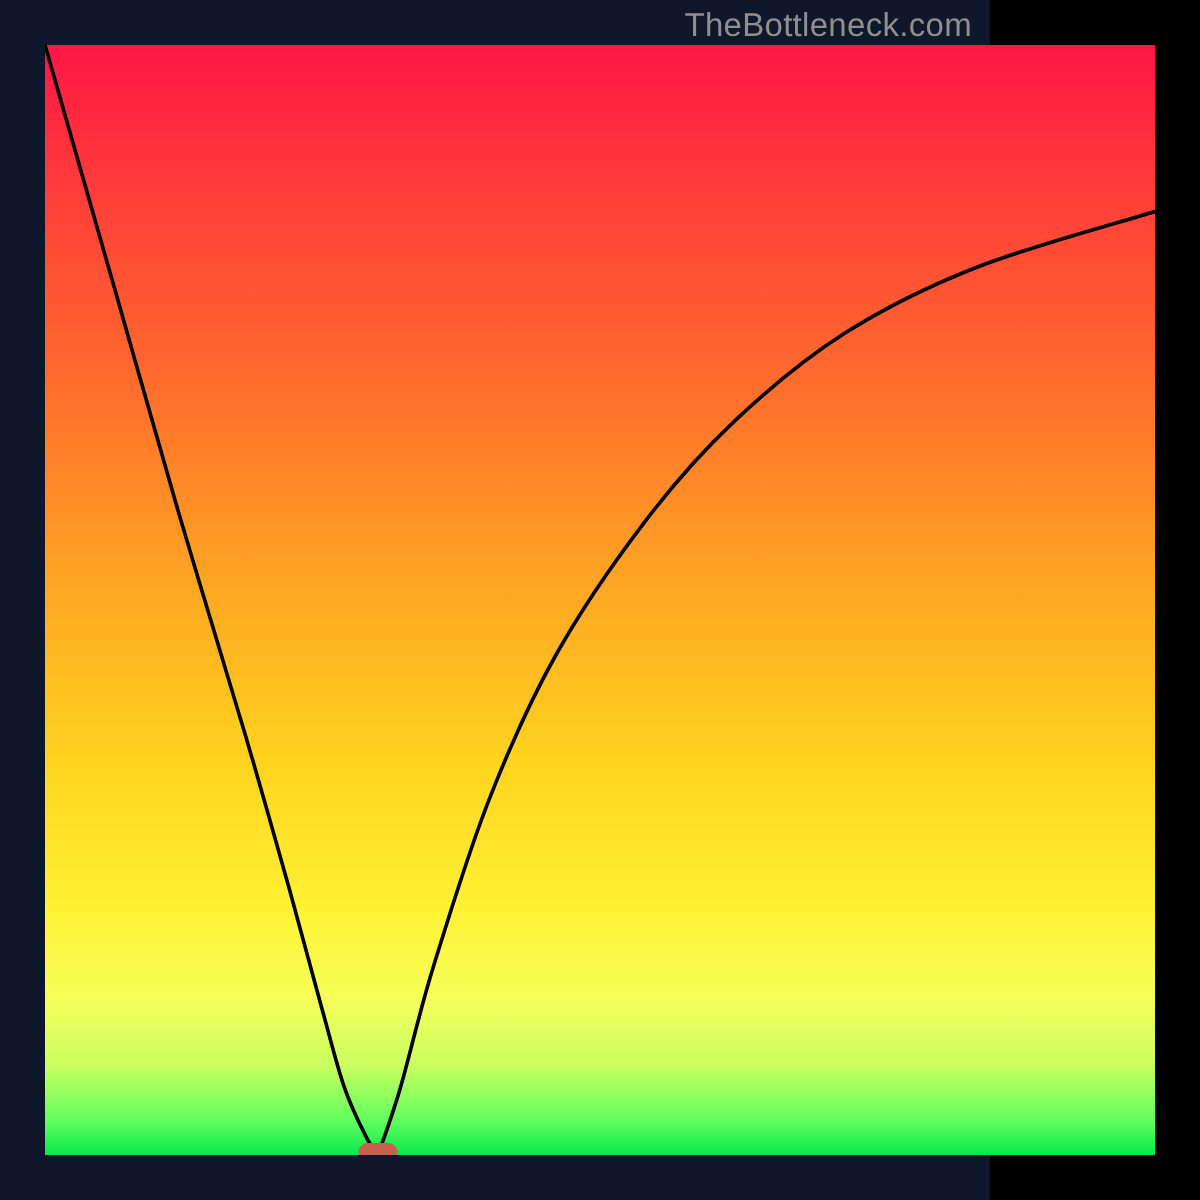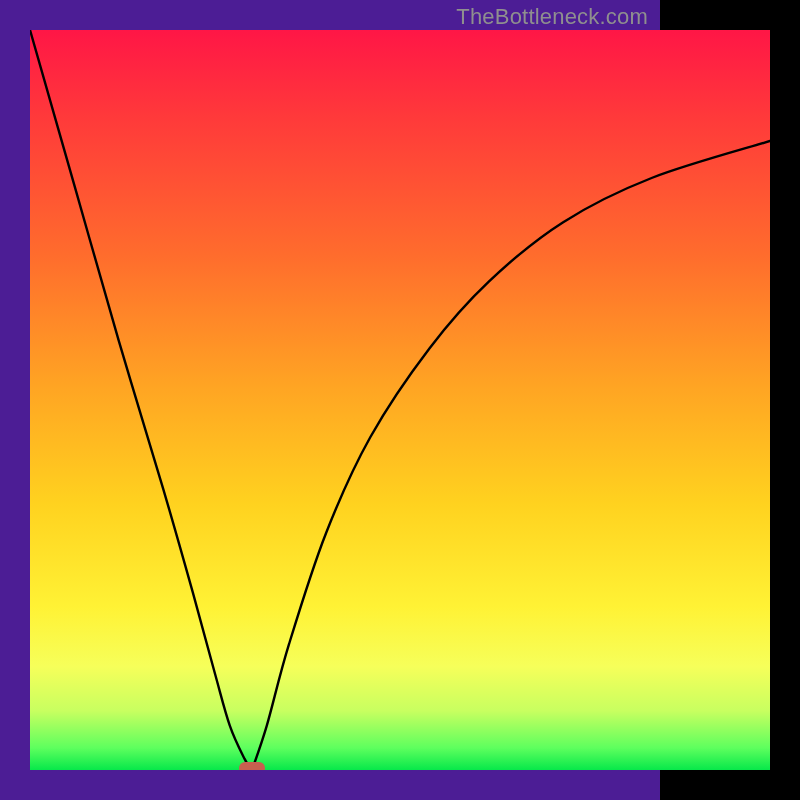--- a/index.html
+++ b/index.html
@@ -8,21 +8,21 @@
     width: 800px;
     height: 800px;
     overflow: hidden;
     background: #000;
     font-family: Arial, Helvetica, sans-serif;
   }
   .frame {
     position: relative;
     width: 660px;
     height: 800px;
-    background: #4c1d95;
+    background: #0f172a;
   }
   .plot-area {
     position: absolute;
     left: 30px;
     top: 30px;
     width: 740px;
     height: 740px;
     
     background: linear-gradient(
       to bottom,

